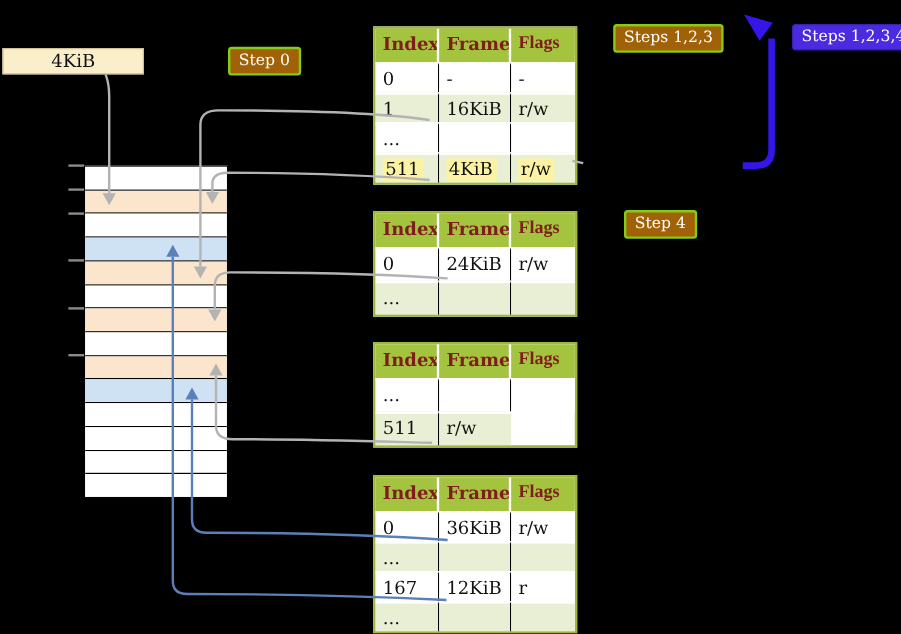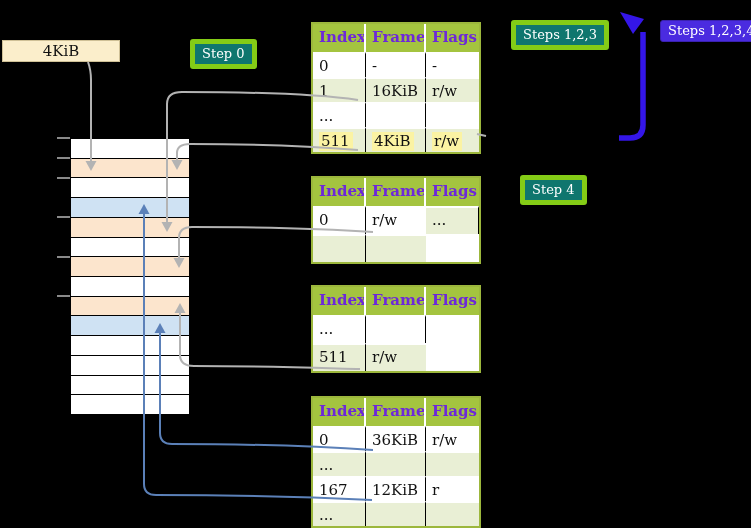--- a/index.html
+++ b/index.html
@@ -7,21 +7,21 @@
            font-family:"DejaVu Serif","Liberation Serif",serif;}
 
   
   .lbl4kib{position:absolute;left:2px;top:40px;width:118px;height:22px;box-sizing:border-box;
            background:#fbeecb;border:1px solid #cfc096;text-align:center;font-size:15px;
            line-height:20px;color:#111;}
 
   
   .badge{position:absolute;font-size:13px;color:#fff;padding:2px 7px 3px;border-radius:3px;
          white-space:nowrap;}
-  .badge.red{background:#0f766e;border:5px solid #84cc16;}
+  .badge.red{background:#a16207;border:2px solid #84cc16;}
   .badge.blue{background:#4a2be0;border:1px solid #3a21b0;margin-left:10px;}
   .b-step0{left:190px;top:39px;}
   .b-steps123{left:511px;top:20px;}
   .b-steps1234{left:650px;top:20px;}
   .b-step4{left:520px;top:157px;margin-top:18px;}
 
   
   .memstrip{position:absolute;left:70px;top:138px;width:120px;height:277px;box-sizing:border-box;
             border:1px solid #000;display:flex;flex-direction:column;background:#fff;}
   .memrow{flex:1;border-bottom:1px solid #000;}
@@ -31,23 +31,23 @@
   .memrow.blue{background:#cfe2f3;}
   .tick{position:absolute;left:57px;width:13px;height:2px;background:#8a8a8a;}
 
   
   .tbl{position:absolute;left:311px;display:grid;grid-template-columns:53px 60px 53px;
        box-sizing:border-box;border:2px solid #9cb73c;background:#fff;}
   .t1{top:22px;grid-template-rows:28px repeat(4,25px);}
   .t2{top:176px;grid-template-rows:28px repeat(2,28px);}
   .t3{top:285px;grid-template-rows:28px repeat(2,28px);}
   .t4{top:396px;grid-template-rows:28px repeat(4,25px);}
-  .th{background:#a4c43f;color:#6d28d9;font-weight:bold;font-size:15px;box-sizing:border-box;
+  .th{background:#a4c43f;color:#7f1d1d;font-weight:bold;font-size:15px;box-sizing:border-box;
       padding:4px 0 0 6px;border-right:2px solid #fff;overflow:hidden;}
-  .th.lastcol{border-right:none;}
+  .th.lastcol{border-right:none;font-family:Liberation Serif, serif;}
   .td{font-size:15px;color:#111;box-sizing:border-box;padding:3px 0 0 6px;background:#fff;
       border-top:2px solid #fff;border-right:1px solid #000;overflow:hidden;white-space:nowrap;}
   .td.lastcol{border-right:none;}
   .td.shade{background:#e9efd5;}
   .hl{background:#fbf3a3;padding:0 3px 1px 2px;}
 
   
   .overlay{position:absolute;left:0;top:0;pointer-events:none;}
 </style>
 </head>
@@ -101,20 +101,21 @@
     <div class="td shade"><span class="hl">511</span></div>
     <div class="td shade"><span class="hl">4KiB</span></div>
     <div class="td shade lastcol"><span class="hl">r/w</span></div>
   </div>
 
   <div class="tbl t2">
     <div class="th">Index</div>
     <div class="th">Frame</div>
     <div class="th lastcol">Flags</div>
     <div class="td">0</div>
+    <div class="td">24KiB</div>
     <div class="td lastcol">r/w</div>
     <div class="td shade">...</div>
     <div class="td shade"></div>
     <div class="td shade lastcol"></div>
   </div>
 
   <div class="tbl t3">
     <div class="th">Index</div>
     <div class="th">Frame</div>
     <div class="th lastcol">Flags</div>

